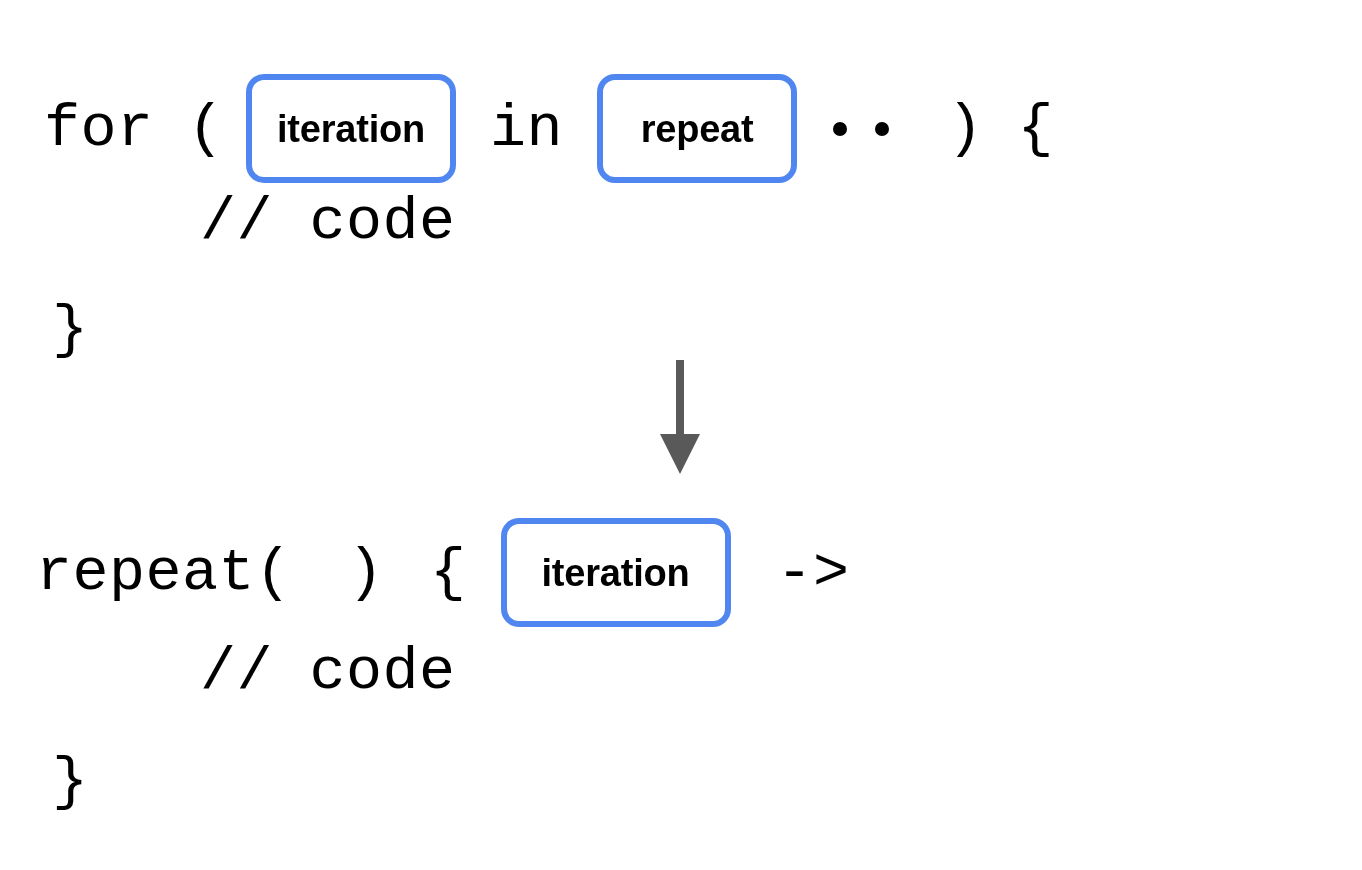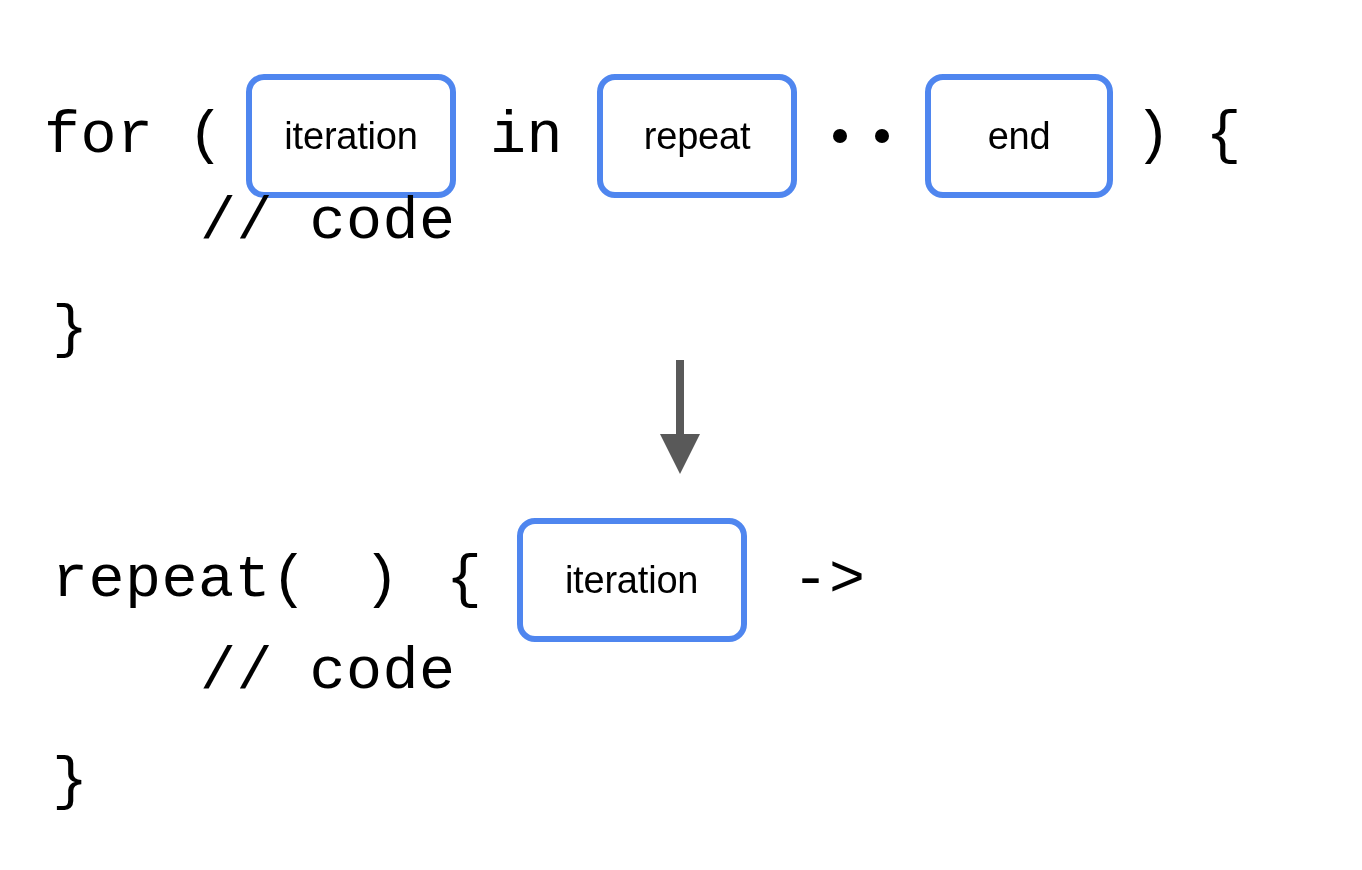--- a/index.html
+++ b/index.html
@@ -49,25 +49,25 @@
   .slot {
     display: inline-flex;
     align-items: center;
     justify-content: center;
     box-sizing: border-box;
     background: #ffffff;
     border: 6px solid #4f86ef;
     border-radius: 18px;
     color: #000000;
     font-family: "Liberation Sans", "DejaVu Sans", sans-serif;
-    font-weight: 400;
+    font-weight: 700;
     font-size: 38px;
     letter-spacing: -0.2px;
     line-height: 1;
-    height: 124px;
+    height: 109px;
     padding: 0 22px;
   }
 
   .slot.w-iteration  { width: 210px; }
   .slot.w-start      { width: 200px; }
   .slot.w-end        { width: 188px; }
   .slot.w-times      { width: 232px; }
   .slot.w-iteration2 { width: 230px; }
 
   
@@ -92,21 +92,21 @@
     top: 358px;
     width: 60px;
     height: 118px;
   }
 
   
   #line-for      { left: 44px;  top: 74px;  }
   #line-for-body { left: 200px; top: 192px; }
   #line-for-end  { left: 52px;  top: 300px; }
 
-  #line-rep      { left: 52px;  top: 518px; }
+  #line-rep      { left: 36px;  top: 518px; }
   #line-rep-body { left: 200px; top: 642px; }
   #line-rep-end  { left: 52px;  top: 752px; }
 
   .gap-sm { width: 22px; display:inline-block; }
   .gap-md { width: 34px; display:inline-block; }
   .gap-lg { width: 46px; display:inline-block; }
 </style>
 </head>
 <body>
 
@@ -119,21 +119,20 @@
     <span class="gap-sm"></span>
     <span class="slot w-iteration">iteration</span>
     <span class="gap-md"></span>
     <span class="tok">in</span>
     <span class="gap-md"></span>
     <span class="slot w-start">repeat</span>
     <span class="dotdot" title="..">
       <span class="dot"></span>
       <span class="dot"></span>
     </span>
-    <span class="slot w-end">end</span>
     <span class="gap-sm"></span>
     <span class="tok">)</span>
     <span class="gap-md"></span>
     <span class="tok">{</span>
   </div>
 
   <div class="code-line light" id="line-for-body">// code</div>
 
   <div class="code-line light" id="line-for-end">}</div>
 

